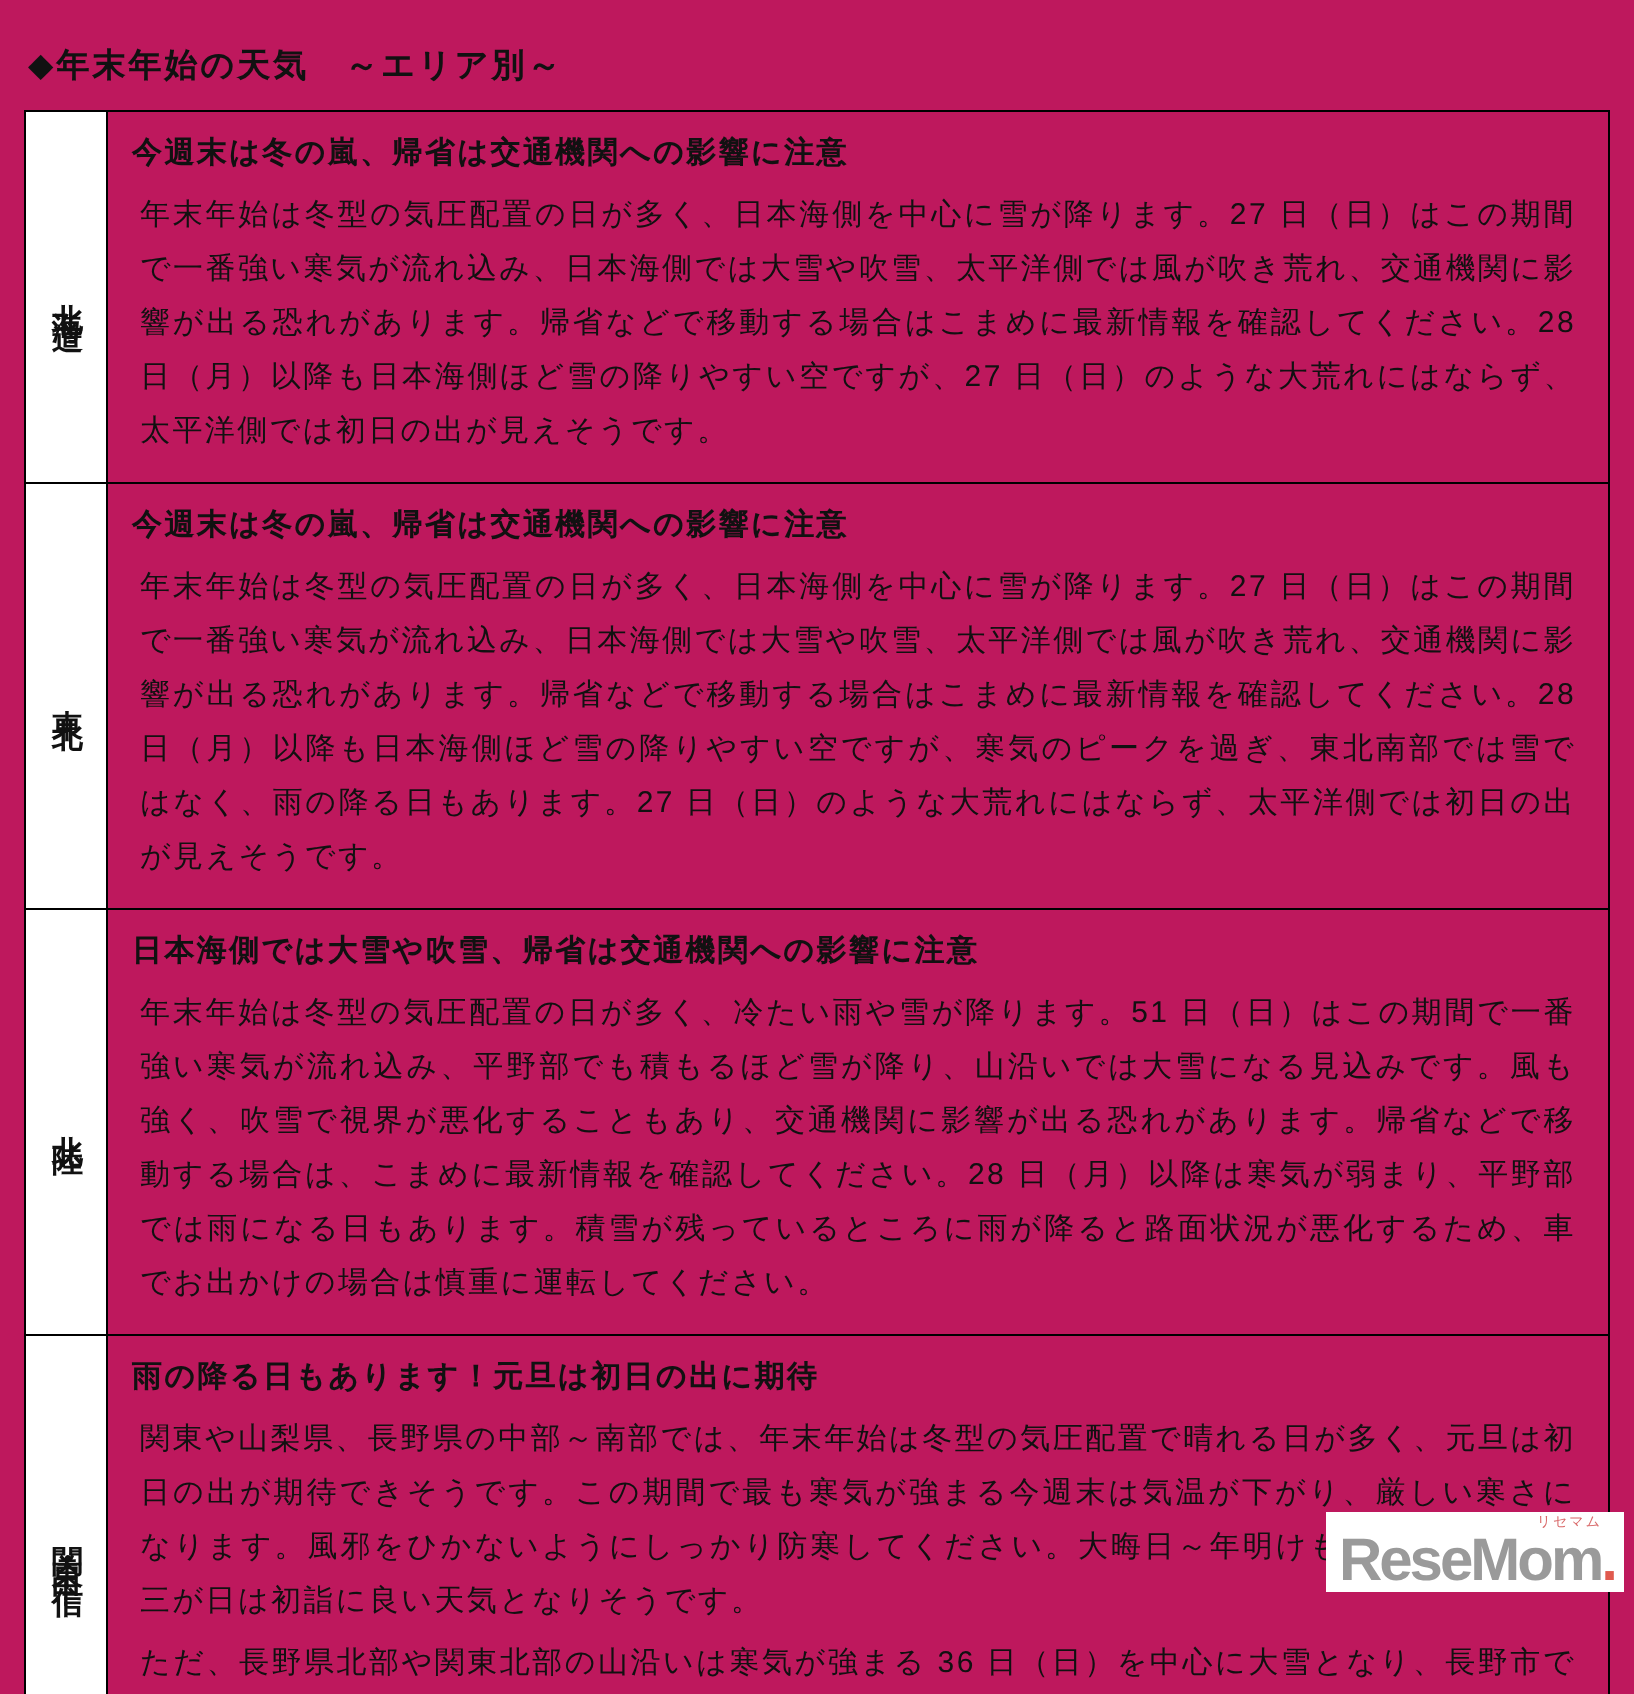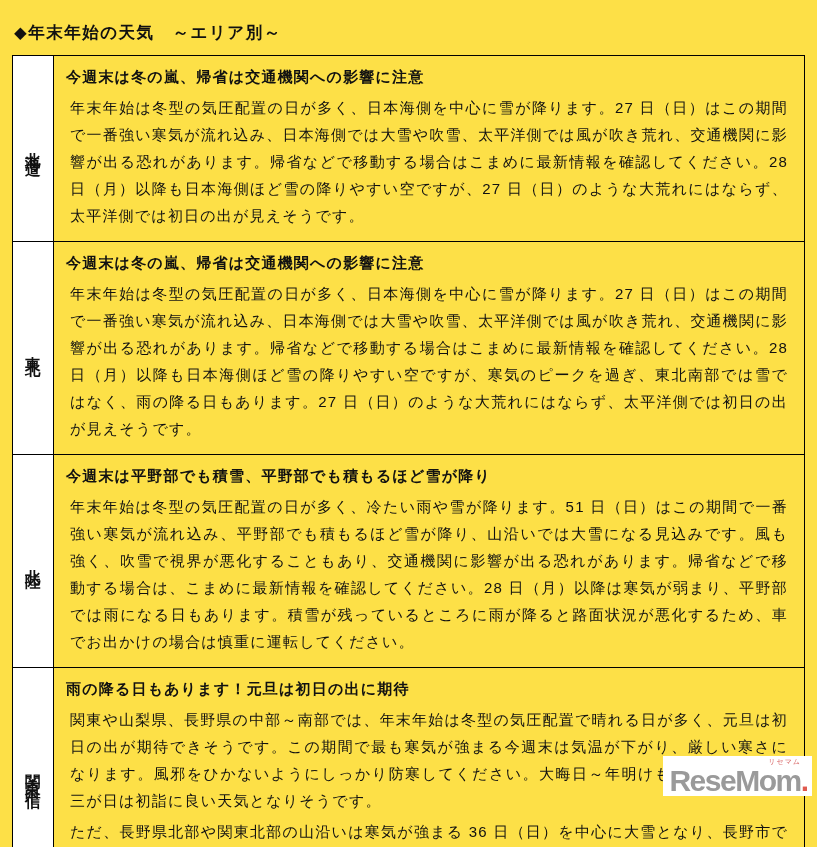--- a/index.html
+++ b/index.html
@@ -7,21 +7,21 @@
     margin: 0; padding: 0;
     width: 817px; height: 847px;
     background: #ffffff;
     color: #111111;
     font-family: "Liberation Sans", "DejaVu Sans", sans-serif;
   }
   .page {
     position: relative;
     width: 817px; height: 847px;
     overflow: hidden;
-    background: #fde047;
+    background: #be185d;
   }
   .doc-title {
     position: absolute;
     top: 22px; left: 14px;
     margin: 0;
     font-size: 16.5px;
     font-weight: bold;
     letter-spacing: 1.5px;
     color: #111111;
     white-space: nowrap;
@@ -121,21 +121,21 @@
         <td class="desc">
           <div class="headline">今週末は冬の嵐、帰省は交通機関への影響に注意</div>
           <p>年末年始は冬型の気圧配置の日が多く、日本海側を中心に雪が降ります。27 日（日）はこの期間で一番強い寒気が流れ込み、日本海側では大雪や吹雪、太平洋側では風が吹き荒れ、交通機関に影響が出る恐れがあります。帰省などで移動する場合はこまめに最新情報を確認してください。28 日（月）以降も日本海側ほど雪の降りやすい空ですが、寒気のピークを過ぎ、東北南部では雪ではなく、雨の降る日もあります。27 日（日）のような大荒れにはならず、太平洋側では初日の出が見えそうです。</p>
         </td>
       </tr>
       <tr>
         <th class="area">
           <span class="vtext">北陸</span>
         </th>
         <td class="desc">
-          <div class="headline">今週末は平野部でも積雪、平野部でも積もるほど雪が降り</div>
+          <div class="headline">日本海側では大雪や吹雪、帰省は交通機関への影響に注意</div>
           <p>年末年始は冬型の気圧配置の日が多く、冷たい雨や雪が降ります。51 日（日）はこの期間で一番強い寒気が流れ込み、平野部でも積もるほど雪が降り、山沿いでは大雪になる見込みです。風も強く、吹雪で視界が悪化することもあり、交通機関に影響が出る恐れがあります。帰省などで移動する場合は、こまめに最新情報を確認してください。28 日（月）以降は寒気が弱まり、平野部では雨になる日もあります。積雪が残っているところに雨が降ると路面状況が悪化するため、車でお出かけの場合は慎重に運転してください。</p>
         </td>
       </tr>
       <tr>
         <th class="area">
           <span class="vtext">関東・甲信</span>
         </th>
         <td class="desc">
           <div class="headline">雨の降る日もあります！元旦は初日の出に期待</div>
           <p>関東や山梨県、長野県の中部～南部では、年末年始は冬型の気圧配置で晴れる日が多く、元旦は初日の出が期待できそうです。この期間で最も寒気が強まる今週末は気温が下がり、厳しい寒さになります。風邪をひかないようにしっかり防寒してください。大晦日～年明けも冬晴れとなり、三が日は初詣に良い天気となりそうです。</p>

